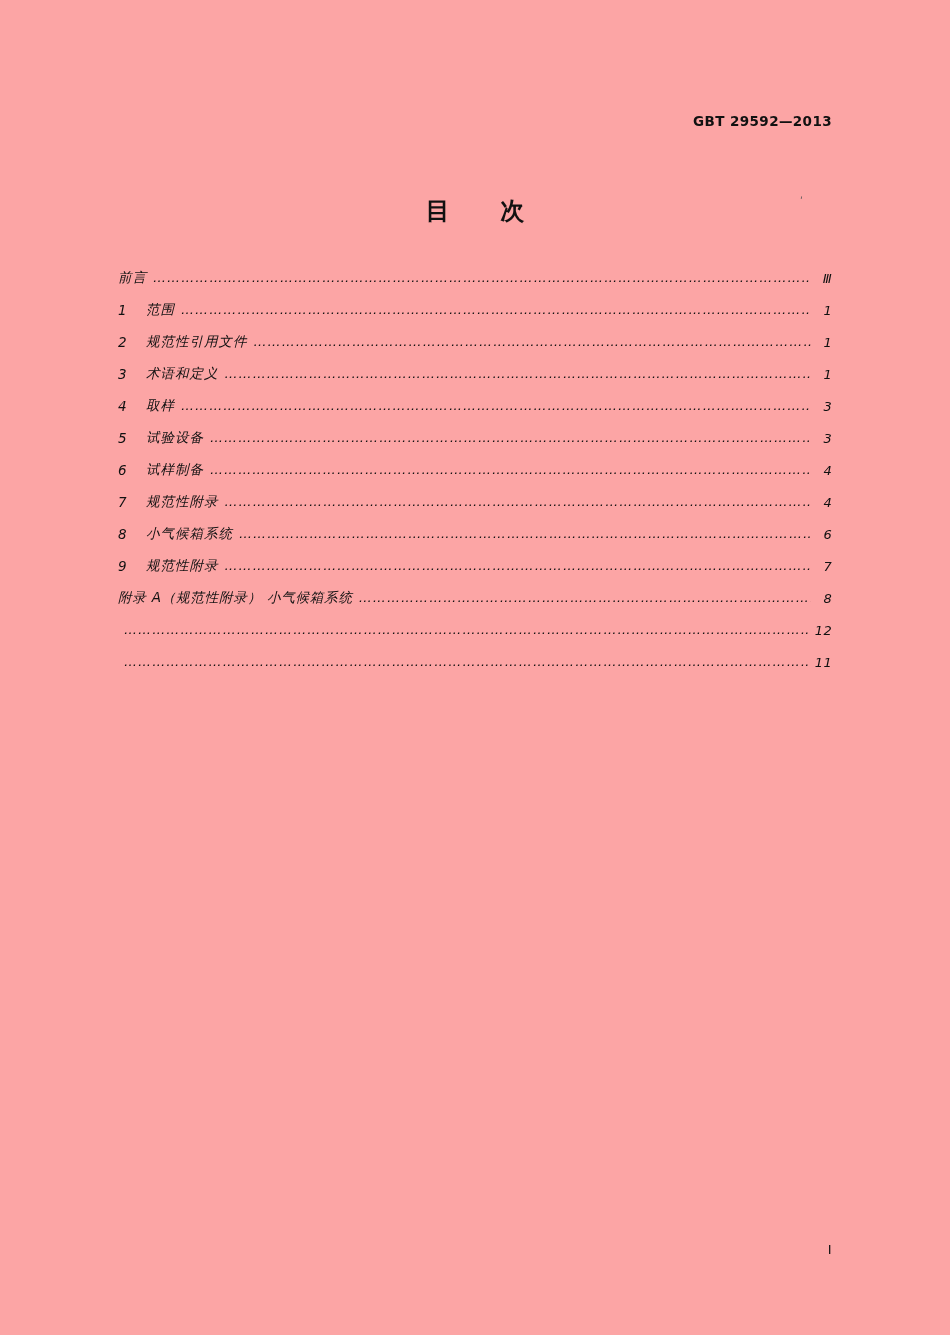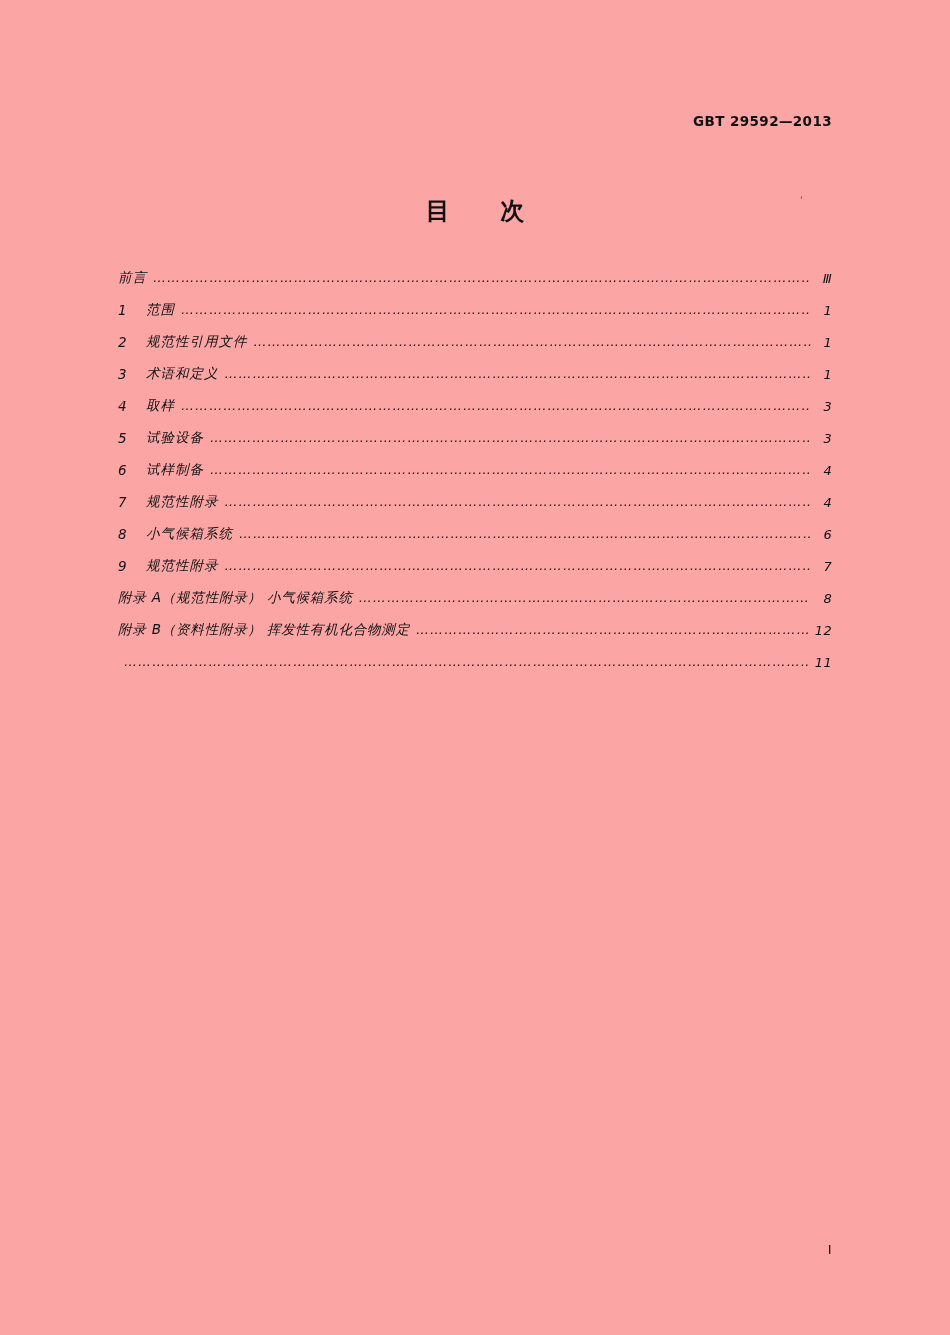--- a/index.html
+++ b/index.html
@@ -197,21 +197,20 @@
       <span class="page-no">7</span>
     </div>
 
     <div class="toc-row">
       <span class="label wide">附录 A（规范性附录）  小气候箱系统</span>
       <span class="leader">…………………………………………………………………………………………………………………………………………</span>
       <span class="page-no">8</span>
     </div>
 
     <div class="toc-row">
-      <span class="label wide">附录 B（资料性附录）  挥发性有机化合物测定</span>
       <span class="leader">…………………………………………………………………………………………………………………………………………</span>
       <span class="page-no">12</span>
     </div>
 
     <div class="toc-row">
       <span class="leader">…………………………………………………………………………………………………………………………………………</span>
       <span class="page-no">11</span>
     </div>
 
   </div>

